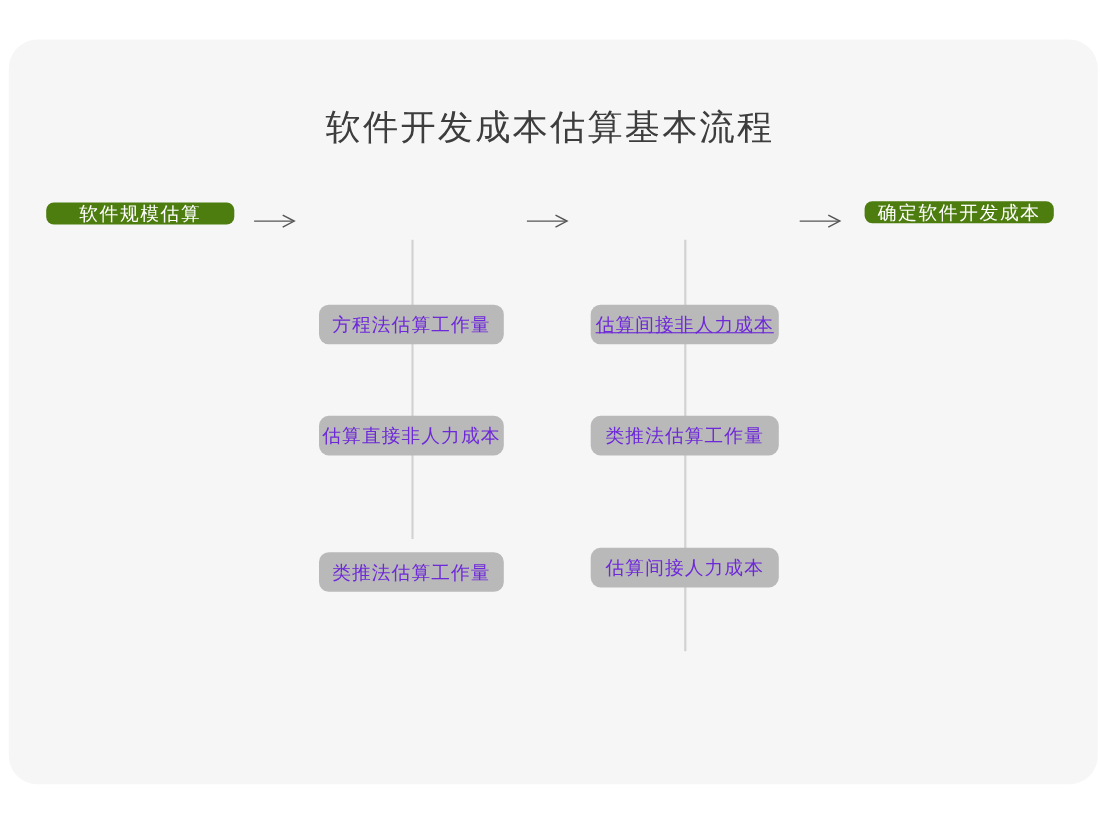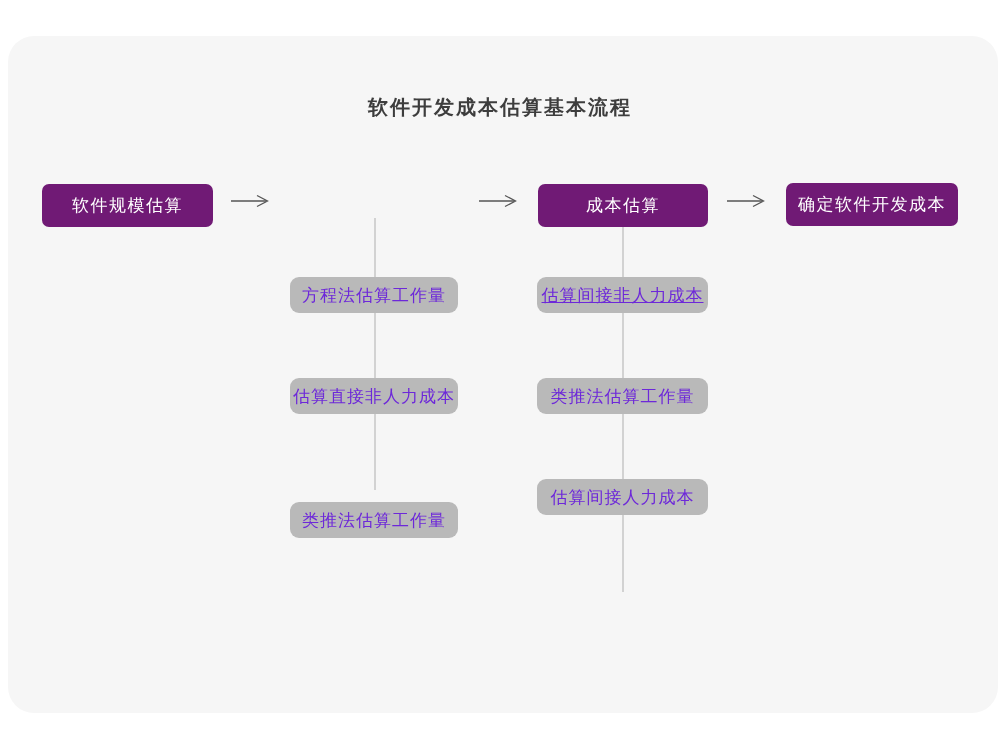--- a/index.html
+++ b/index.html
@@ -25,30 +25,30 @@
     background: #f6f6f6;
     border-radius: 26px;
   }
   .diagram-title {
     position: absolute;
     top: 94px;
     left: 0;
     width: 1000px;
     margin: 0;
     text-align: center;
-    font-size: 20px;
-    font-weight: 700;
+    font-size: 32px;
+    font-weight: 400;
     letter-spacing: 2px;
     color: #3d3d3d;
   }
   .pbox {
     position: absolute;
     top: 184px;
-    height: 43px;
-    background: #701a75;
+    height: 20px;
+    background: #4d7c0f;
     color: #ffffff;
     border-radius: 7px;
     display: flex;
     align-items: center;
     justify-content: center;
     font-size: 17px;
     letter-spacing: 1.5px;
     z-index: 3;
     box-sizing: border-box;
   }
@@ -88,21 +88,20 @@
 <div class="stage-canvas">
 
   <div class="card"></div>
 
   <h1 class="diagram-title">软件开发成本估算基本流程</h1>
 
   <div class="vline" style="left:374px; top:218px; height:272px;"></div>
   <div class="vline" style="left:622px; top:218px; height:374px;"></div>
 
   <div class="pbox" style="left:42px; width:171px;">软件规模估算</div>
-  <div class="pbox" style="left:538px; width:170px;">成本估算</div>
   <div class="pbox" style="left:786px; width:172px; top:183px;">确定软件开发成本</div>
 
   <svg class="arrow" style="left:230px;" viewBox="0 0 40 14">
     <line x1="1" y1="7" x2="36" y2="7" stroke="#555555" stroke-width="1.3"></line>
     <polyline points="27,1.5 37.5,7 27,12.5" fill="none" stroke="#555555" stroke-width="1.3"></polyline>
   </svg>
   <svg class="arrow" style="left:478px;" viewBox="0 0 40 14">
     <line x1="1" y1="7" x2="36" y2="7" stroke="#555555" stroke-width="1.3"></line>
     <polyline points="27,1.5 37.5,7 27,12.5" fill="none" stroke="#555555" stroke-width="1.3"></polyline>
   </svg>
@@ -110,15 +109,15 @@
     <line x1="1" y1="7" x2="36" y2="7" stroke="#555555" stroke-width="1.3"></line>
     <polyline points="27,1.5 37.5,7 27,12.5" fill="none" stroke="#555555" stroke-width="1.3"></polyline>
   </svg>
 
   <div class="gbox col-work" style="top:277px;">方程法估算工作量</div>
   <div class="gbox col-work" style="top:378px;">估算直接非人力成本</div>
   <div class="gbox col-work" style="top:502px;">类推法估算工作量</div>
 
   <div class="gbox col-cost" style="top:277px;text-decoration:underline;">估算间接非人力成本</div>
   <div class="gbox col-cost" style="top:378px;">类推法估算工作量</div>
-  <div class="gbox col-cost" style="top:479px;">估算间接人力成本</div>
+  <div class="gbox col-cost" style="top:498px;">估算间接人力成本</div>
 
 </div>
 
 </body></html>

